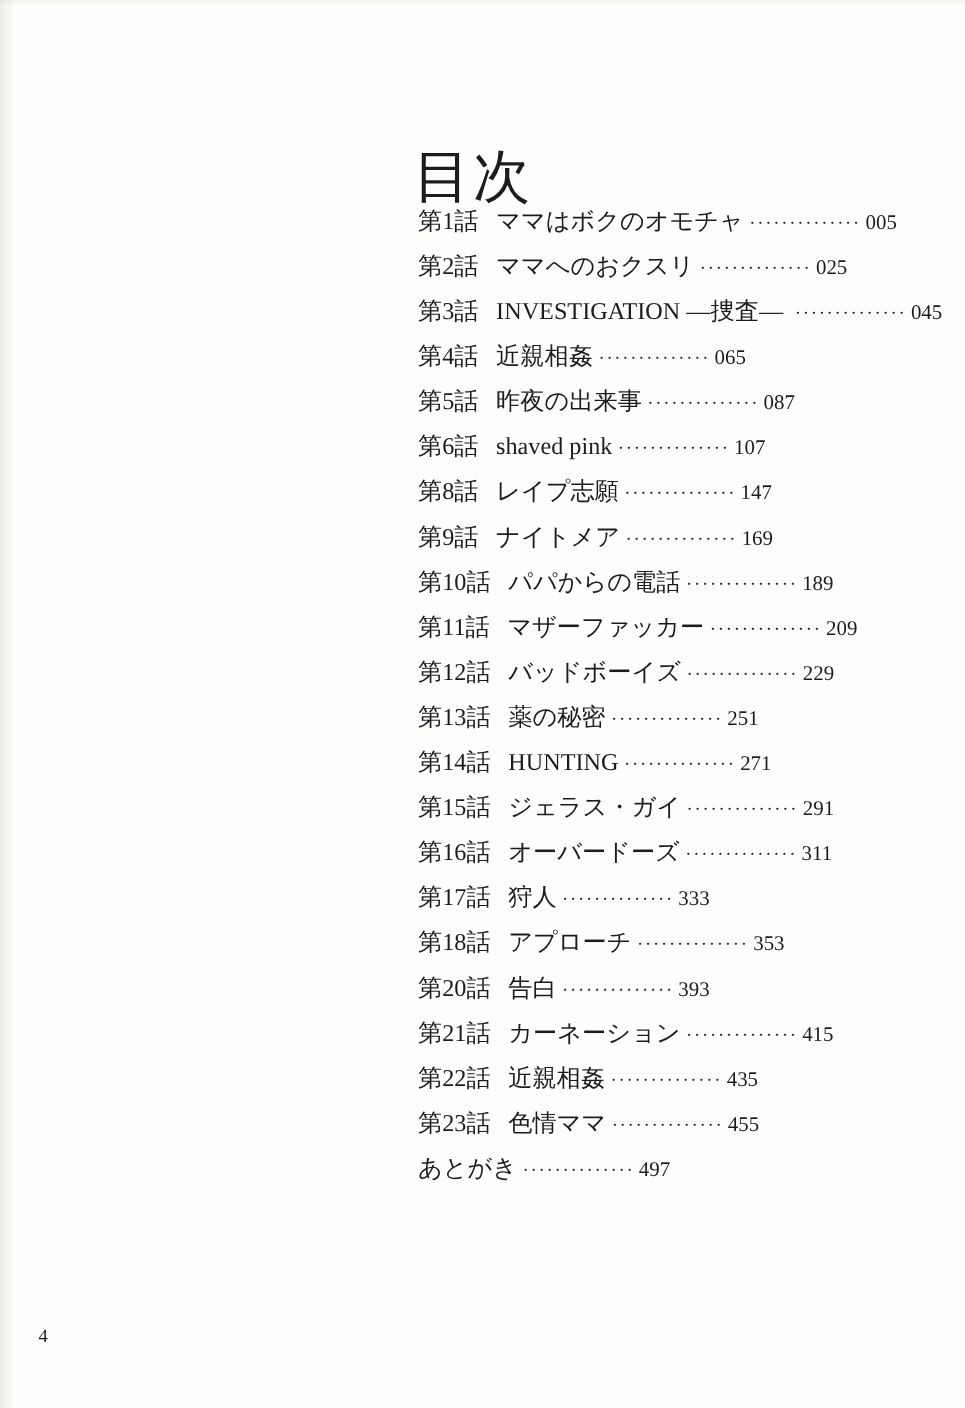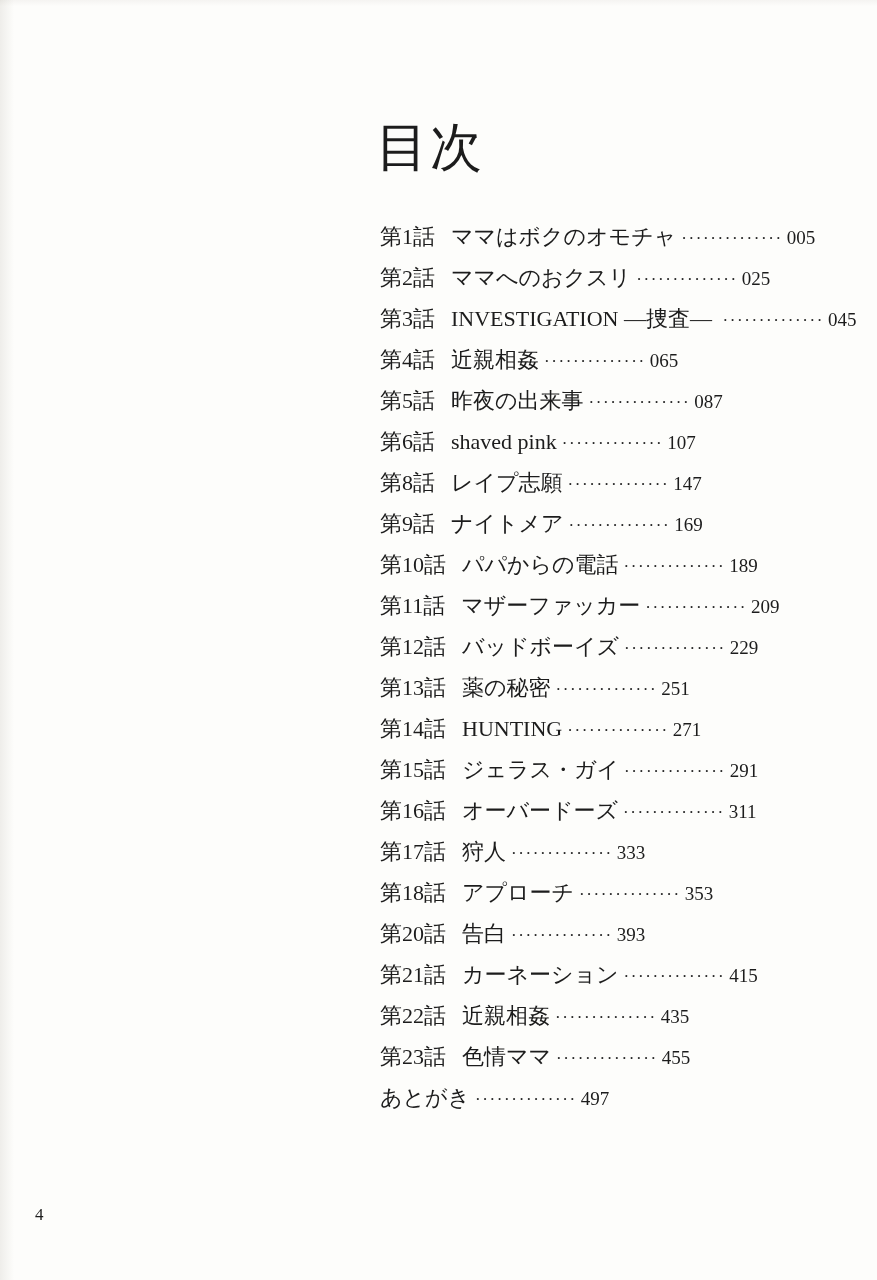--- a/index.html
+++ b/index.html
@@ -25,32 +25,31 @@
   .scan-edge-top {
     position: absolute;
     left: 0; top: 0; right: 0;
     height: 6px;
     background: linear-gradient(180deg, rgba(110,100,85,0.06), rgba(110,100,85,0));
     pointer-events: none;
   }
   .page-title {
     position: absolute;
     left: 376px;
-    top: 84px;
+    top: 98px;
     font-size: 52px;
     font-weight: 500;
     letter-spacing: 2px;
     line-height: 1.1;
   }
   .toc-list {
     position: absolute;
     left: 0;
     top: 180px;
     right: 0;
-    margin-top: 36px;
   }
   .toc-row {
     height: 41px;
     line-height: 41px;
     padding-left: 380px;
     white-space: nowrap;
     font-size: 22px;
   }
   .chapter-label {
     display: inline-block;

